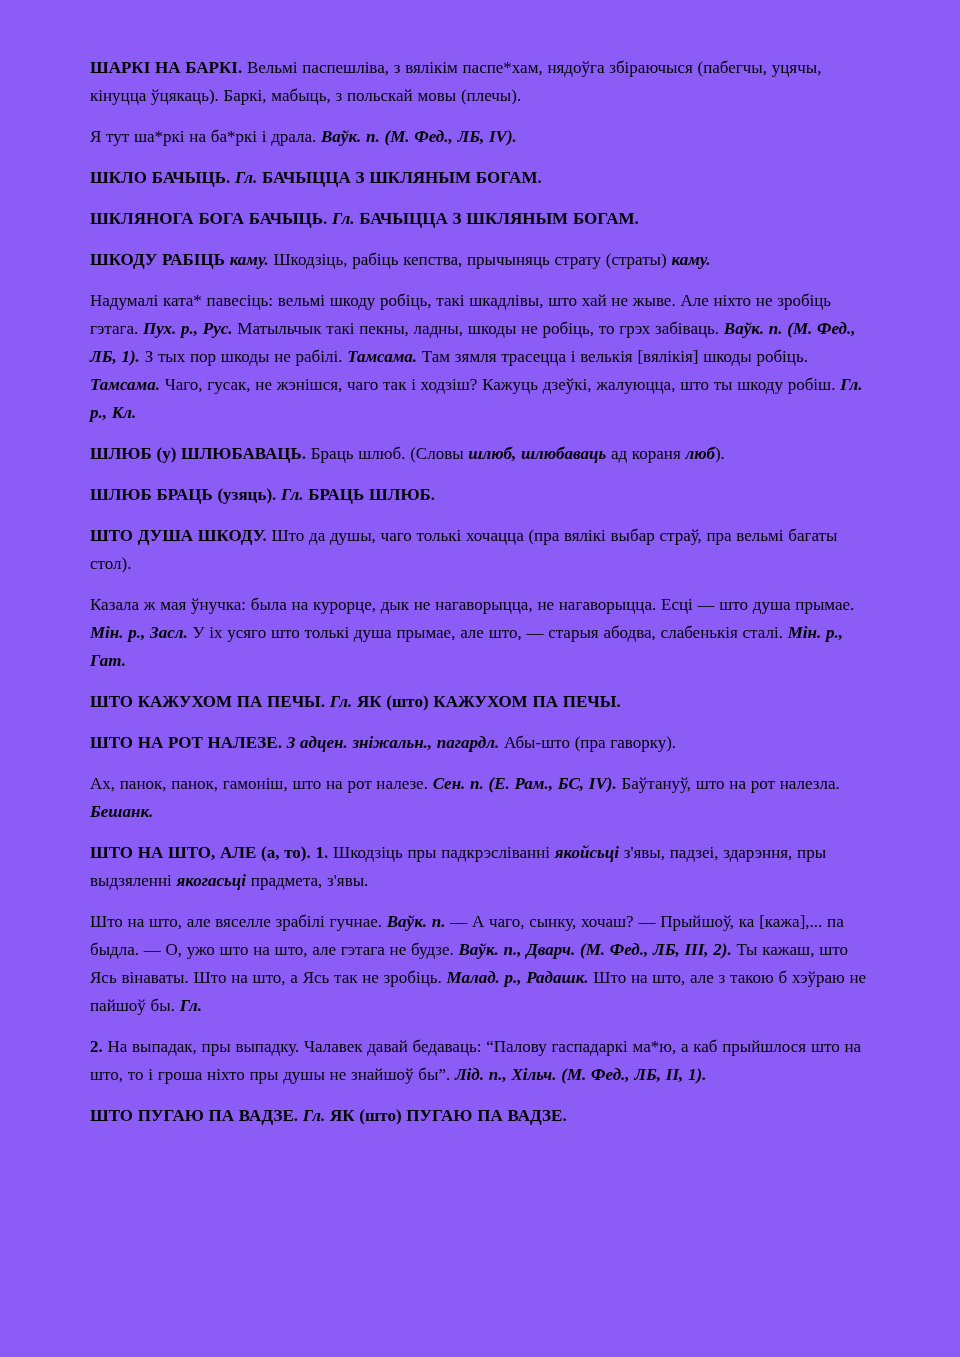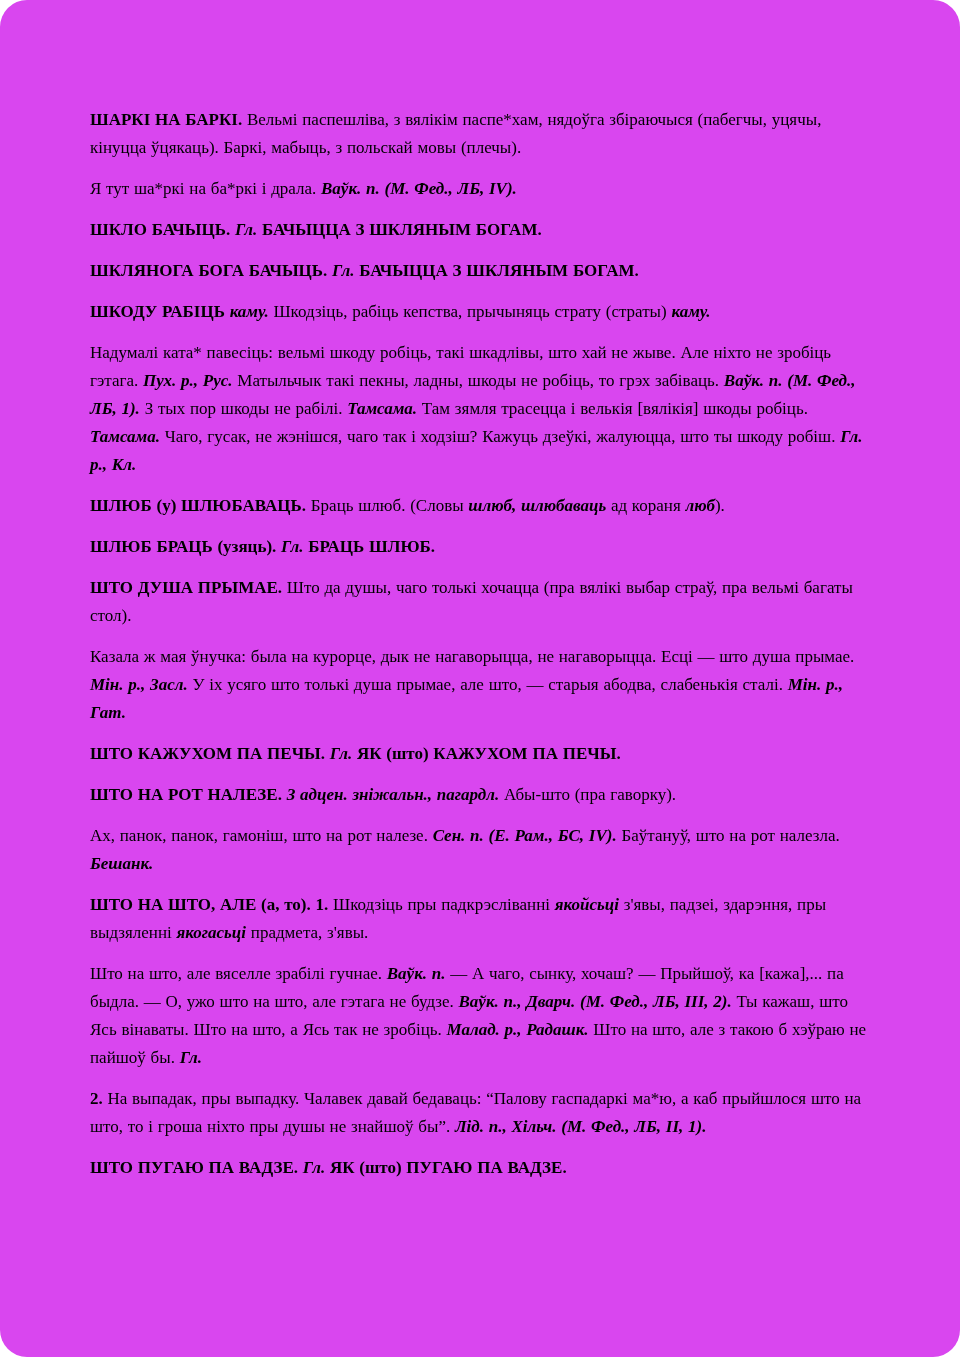--- a/index.html
+++ b/index.html
@@ -11,23 +11,22 @@
     width: 960px;
     height: 1357px;
     overflow: hidden;
     font-family: "Liberation Serif", "DejaVu Serif", serif;
     color: #000000;
   }
   .page {
     box-sizing: border-box;
     width: 960px;
     min-height: 1357px;
-    padding: 106px 90px 40px 90px;
-    background: #d946ef;
-    border-radius: 27px;
+    padding: 54px 90px 40px 90px;
+    background: #8b5cf6;
   }
   .doc-body {
     width: 780px;
   }
   p.para {
     margin: 0 0 13px 0;
     font-size: 17px;
     line-height: 28px;
     text-align: left;
     word-spacing: 0.5px;
@@ -45,21 +44,21 @@
 <div class="page">
   <div class="doc-body">
       <p class="para"><span class="s-b">ШАРКІ НА БАРКІ.</span><span class="s-n"> Вельмі паспешліва, з вялікім паспе*хам, нядоўга збіраючыся (пабегчы, уцячы, кінуцца ўцякаць). Баркі, мабыць, з польскай мовы (плечы).</span></p>
       <p class="para"><span class="s-n">Я тут ша*ркі на ба*ркі і драла. </span><span class="s-i">Ваўк. п. (М. Фед., ЛБ, IV).</span></p>
       <p class="para"><span class="s-b">ШКЛО БАЧЫЦЬ.</span><span class="s-i"> Гл.</span><span class="s-b"> БАЧЫЦЦА З ШКЛЯНЫМ БОГАМ.</span></p>
       <p class="para"><span class="s-b">ШКЛЯНОГА БОГА БАЧЫЦЬ.</span><span class="s-i"> Гл.</span><span class="s-b"> БАЧЫЦЦА З ШКЛЯНЫМ БОГАМ.</span></p>
       <p class="para"><span class="s-b">ШКОДУ РАБІЦЬ</span><span class="s-i"> каму.</span><span class="s-n"> Шкодзіць, рабіць кепства, прычыняць страту (страты) </span><span class="s-i">каму.</span></p>
       <p class="para"><span class="s-n">Надумалі ката* павесіць: вельмі шкоду робіць, такі шкадлівы, што хай не жыве. Але ніхто не зробіць гэтага. </span><span class="s-i">Пух. р., Рус.</span><span class="s-n"> Матыльчык такі пекны, ладны, шкоды не робіць, то грэх забіваць. </span><span class="s-i">Ваўк. п. (М. Фед., ЛБ, 1).</span><span class="s-n"> З тых пор шкоды не рабілі. </span><span class="s-i">Тамсама.</span><span class="s-n"> Там зямля трасецца і велькія [вялікія] шкоды робіць. </span><span class="s-i">Тамсама.</span><span class="s-n"> Чаго, гусак, не жэнішся, чаго так і ходзіш? Кажуць дзеўкі, жалуюцца, што ты шкоду робіш. </span><span class="s-i">Гл. р., Кл.</span></p>
       <p class="para"><span class="s-b">ШЛЮБ (у) ШЛЮБАВАЦЬ.</span><span class="s-n"> Браць шлюб. (Словы </span><span class="s-i">шлюб, шлюбаваць</span><span class="s-n"> ад кораня </span><span class="s-i">люб</span><span class="s-n">).</span></p>
       <p class="para"><span class="s-b">ШЛЮБ БРАЦЬ (узяць).</span><span class="s-i"> Гл.</span><span class="s-b"> БРАЦЬ ШЛЮБ.</span></p>
-      <p class="para"><span class="s-b">ШТО ДУША ПРЫМАЕ.</span><span class="s-n"> Што да душы, чаго толькі хочацца (пра вялікі выбар страў, пра вельмі багаты стол).</span></p>
+      <p class="para"><span class="s-b">ШТО ДУША ШКОДУ.</span><span class="s-n"> Што да душы, чаго толькі хочацца (пра вялікі выбар страў, пра вельмі багаты стол).</span></p>
       <p class="para"><span class="s-n">Казала ж мая ўнучка: была на курорце, дык не нагаворыцца, не нагаворыцца. Есці — што душа прымае. </span><span class="s-i">Мін. р., Засл.</span><span class="s-n"> У іх усяго што толькі душа прымае, але што, — старыя абодва, слабенькія сталі. </span><span class="s-i">Мін. р., Гат.</span></p>
       <p class="para"><span class="s-b">ШТО КАЖУХОМ ПА ПЕЧЫ.</span><span class="s-i"> Гл.</span><span class="s-b"> ЯК (што) КАЖУХОМ ПА ПЕЧЫ.</span></p>
       <p class="para"><span class="s-b">ШТО НА РОТ НАЛЕЗЕ.</span><span class="s-i"> З адцен. зніжальн., пагардл.</span><span class="s-n"> Абы-што (пра гаворку).</span></p>
       <p class="para"><span class="s-n">Ах, панок, панок, гамоніш, што на рот налезе. </span><span class="s-i">Сен. п. (Е. Рам., БС, IV).</span><span class="s-n"> Баўтануў, што на рот налезла. </span><span class="s-i">Бешанк.</span></p>
       <p class="para"><span class="s-b">ШТО НА ШТО, АЛЕ (а, то). 1.</span><span class="s-n"> Шкодзіць пры падкрэсліванні </span><span class="s-i">якойсьці</span><span class="s-n"> з'явы, падзеі, здарэння, пры выдзяленні </span><span class="s-i">якогасьці</span><span class="s-n"> прадмета, з'явы.</span></p>
       <p class="para"><span class="s-n">Што на што, але вяселле зрабілі гучнае. </span><span class="s-i">Ваўк. п.</span><span class="s-n"> — А чаго, сынку, хочаш? — Прыйшоў, ка [кажа],... па быдла. — О, ужо што на што, але гэтага не будзе. </span><span class="s-i">Ваўк. п., Дварч. (М. Фед., ЛБ, III, 2).</span><span class="s-n"> Ты кажаш, што Ясь вінаваты. Што на што, а Ясь так не зробіць. </span><span class="s-i">Малад. р., Радашк.</span><span class="s-n"> Што на што, але з такою б хэўраю не пайшоў бы. </span><span class="s-i">Гл.</span></p>
       <p class="para"><span class="s-b">2.</span><span class="s-n"> На выпадак, пры выпадку. Чалавек давай бедаваць: “Палову гаспадаркі ма*ю, а каб прыйшлося што на што, то і гроша ніхто пры душы не знайшоў бы”. </span><span class="s-i">Лід. п., Хільч. (М. Фед., ЛБ, II, 1).</span></p>
       <p class="para"><span class="s-b">ШТО ПУГАЮ ПА ВАДЗЕ.</span><span class="s-i"> Гл.</span><span class="s-b"> ЯК (што) ПУГАЮ ПА ВАДЗЕ.</span></p>
     </div>
 </div>

